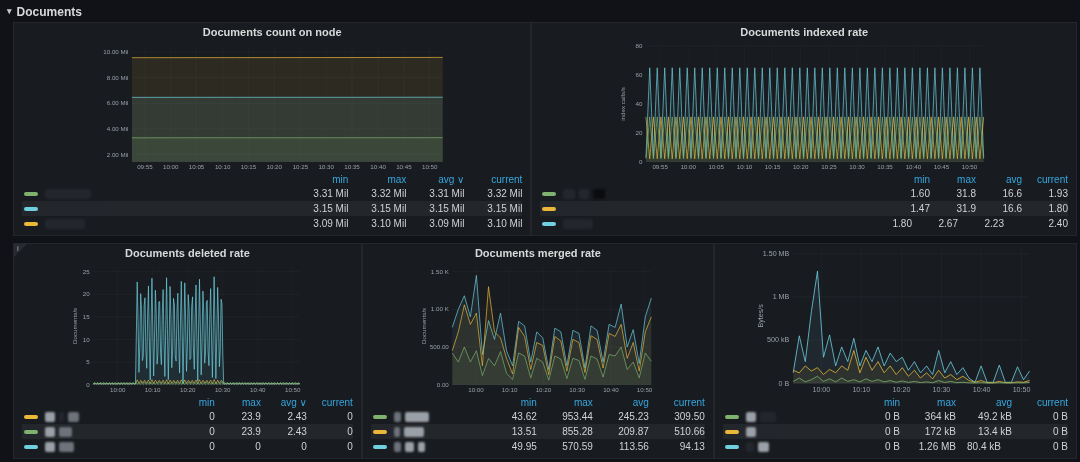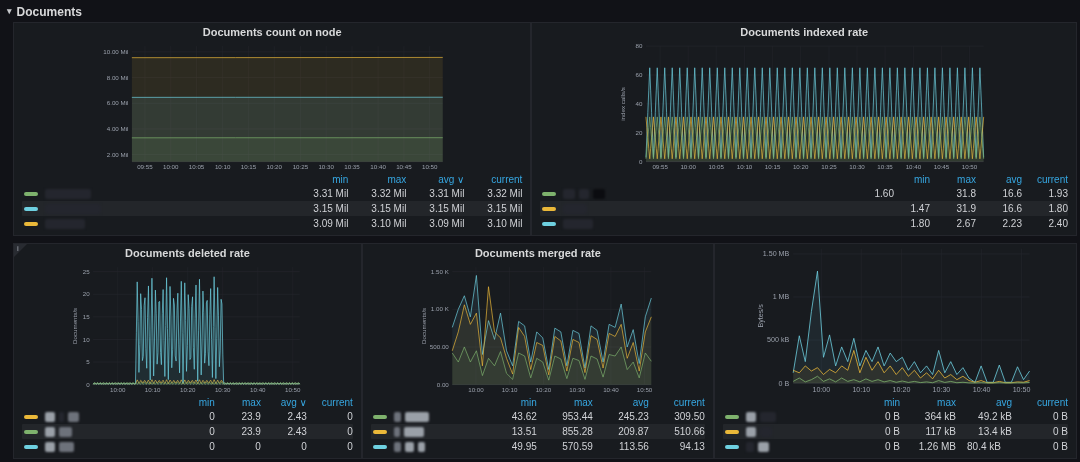--- a/index.html
+++ b/index.html
@@ -191,21 +191,21 @@
             <span class="lcell hcell" style="width: 46px;">current</span>
           </div>
           <div class="lrow">
             <span class="lname">
               <span class="swatch" style="background: rgb(126, 178, 109);"></span>
               <span class="rblock t-dark" style="width: 12px;"></span>
               <span class="rblock t-dark" style="width: 10px;"></span>
               <span class="rblock t-darker" style="width: 12px;"></span>
             </span>
             <span class="lcell" style="width: 46px;">1.60</span>
-            <span class="lcell" style="width: 46px; padding-left: 36px;">31.8</span>
+            <span class="lcell" style="width: 46px;">31.8</span>
             <span class="lcell" style="width: 46px;">16.6</span>
             <span class="lcell" style="width: 46px;">1.93</span>
           </div>
           <div class="lrow stripe">
             <span class="lname">
               <span class="swatch" style="background: rgb(234, 184, 57);"></span>
               <span class="rblock t-dark" style="width: 24px;"></span>
             </span>
             <span class="lcell" style="width: 46px;">1.47</span>
             <span class="lcell" style="width: 46px;">31.9</span>
@@ -213,21 +213,21 @@
             <span class="lcell" style="width: 46px;">1.80</span>
           </div>
           <div class="lrow">
             <span class="lname">
               <span class="swatch" style="background: rgb(110, 208, 224);"></span>
               <span class="rblock t-dark" style="width: 30px;"></span>
             </span>
             <span class="lcell" style="width: 46px;">1.80</span>
             <span class="lcell" style="width: 46px;">2.67</span>
             <span class="lcell" style="width: 46px;">2.23</span>
-            <span class="lcell" style="width: 46px;">2.40</span>
+            <span class="lcell" style="width: 64px;">2.40</span>
           </div>
         </div>
     </section>
   </div>
 
   <div class="grid bottom">
     <section class="panel">
       <div class="info-corner">i</div>
       <div class="panel-header">Documents deleted rate</div>
       <div class="chart">
@@ -440,21 +440,21 @@
             <span class="lcell" style="width: 56px;">49.2 kB</span>
             <span class="lcell" style="width: 56px;">0 B</span>
           </div>
           <div class="lrow stripe">
             <span class="lname">
               <span class="swatch" style="background: rgb(234, 184, 57);"></span>
               <span class="rblock t-light" style="width: 10px;"></span>
               <span class="rblock t-dark" style="width: 12px;"></span>
             </span>
             <span class="lcell" style="width: 56px;">0 B</span>
-            <span class="lcell" style="width: 56px;">117 kB</span>
+            <span class="lcell" style="width: 56px;">172 kB</span>
             <span class="lcell" style="width: 56px;">13.4 kB</span>
             <span class="lcell" style="width: 56px;">0 B</span>
           </div>
           <div class="lrow">
             <span class="lname">
               <span class="swatch" style="background: rgb(110, 208, 224);"></span>
               <span class="rblock t-dark" style="width: 8px;"></span>
               <span class="rblock t-light" style="width: 11px;"></span>
             </span>
             <span class="lcell" style="width: 56px;">0 B</span>

